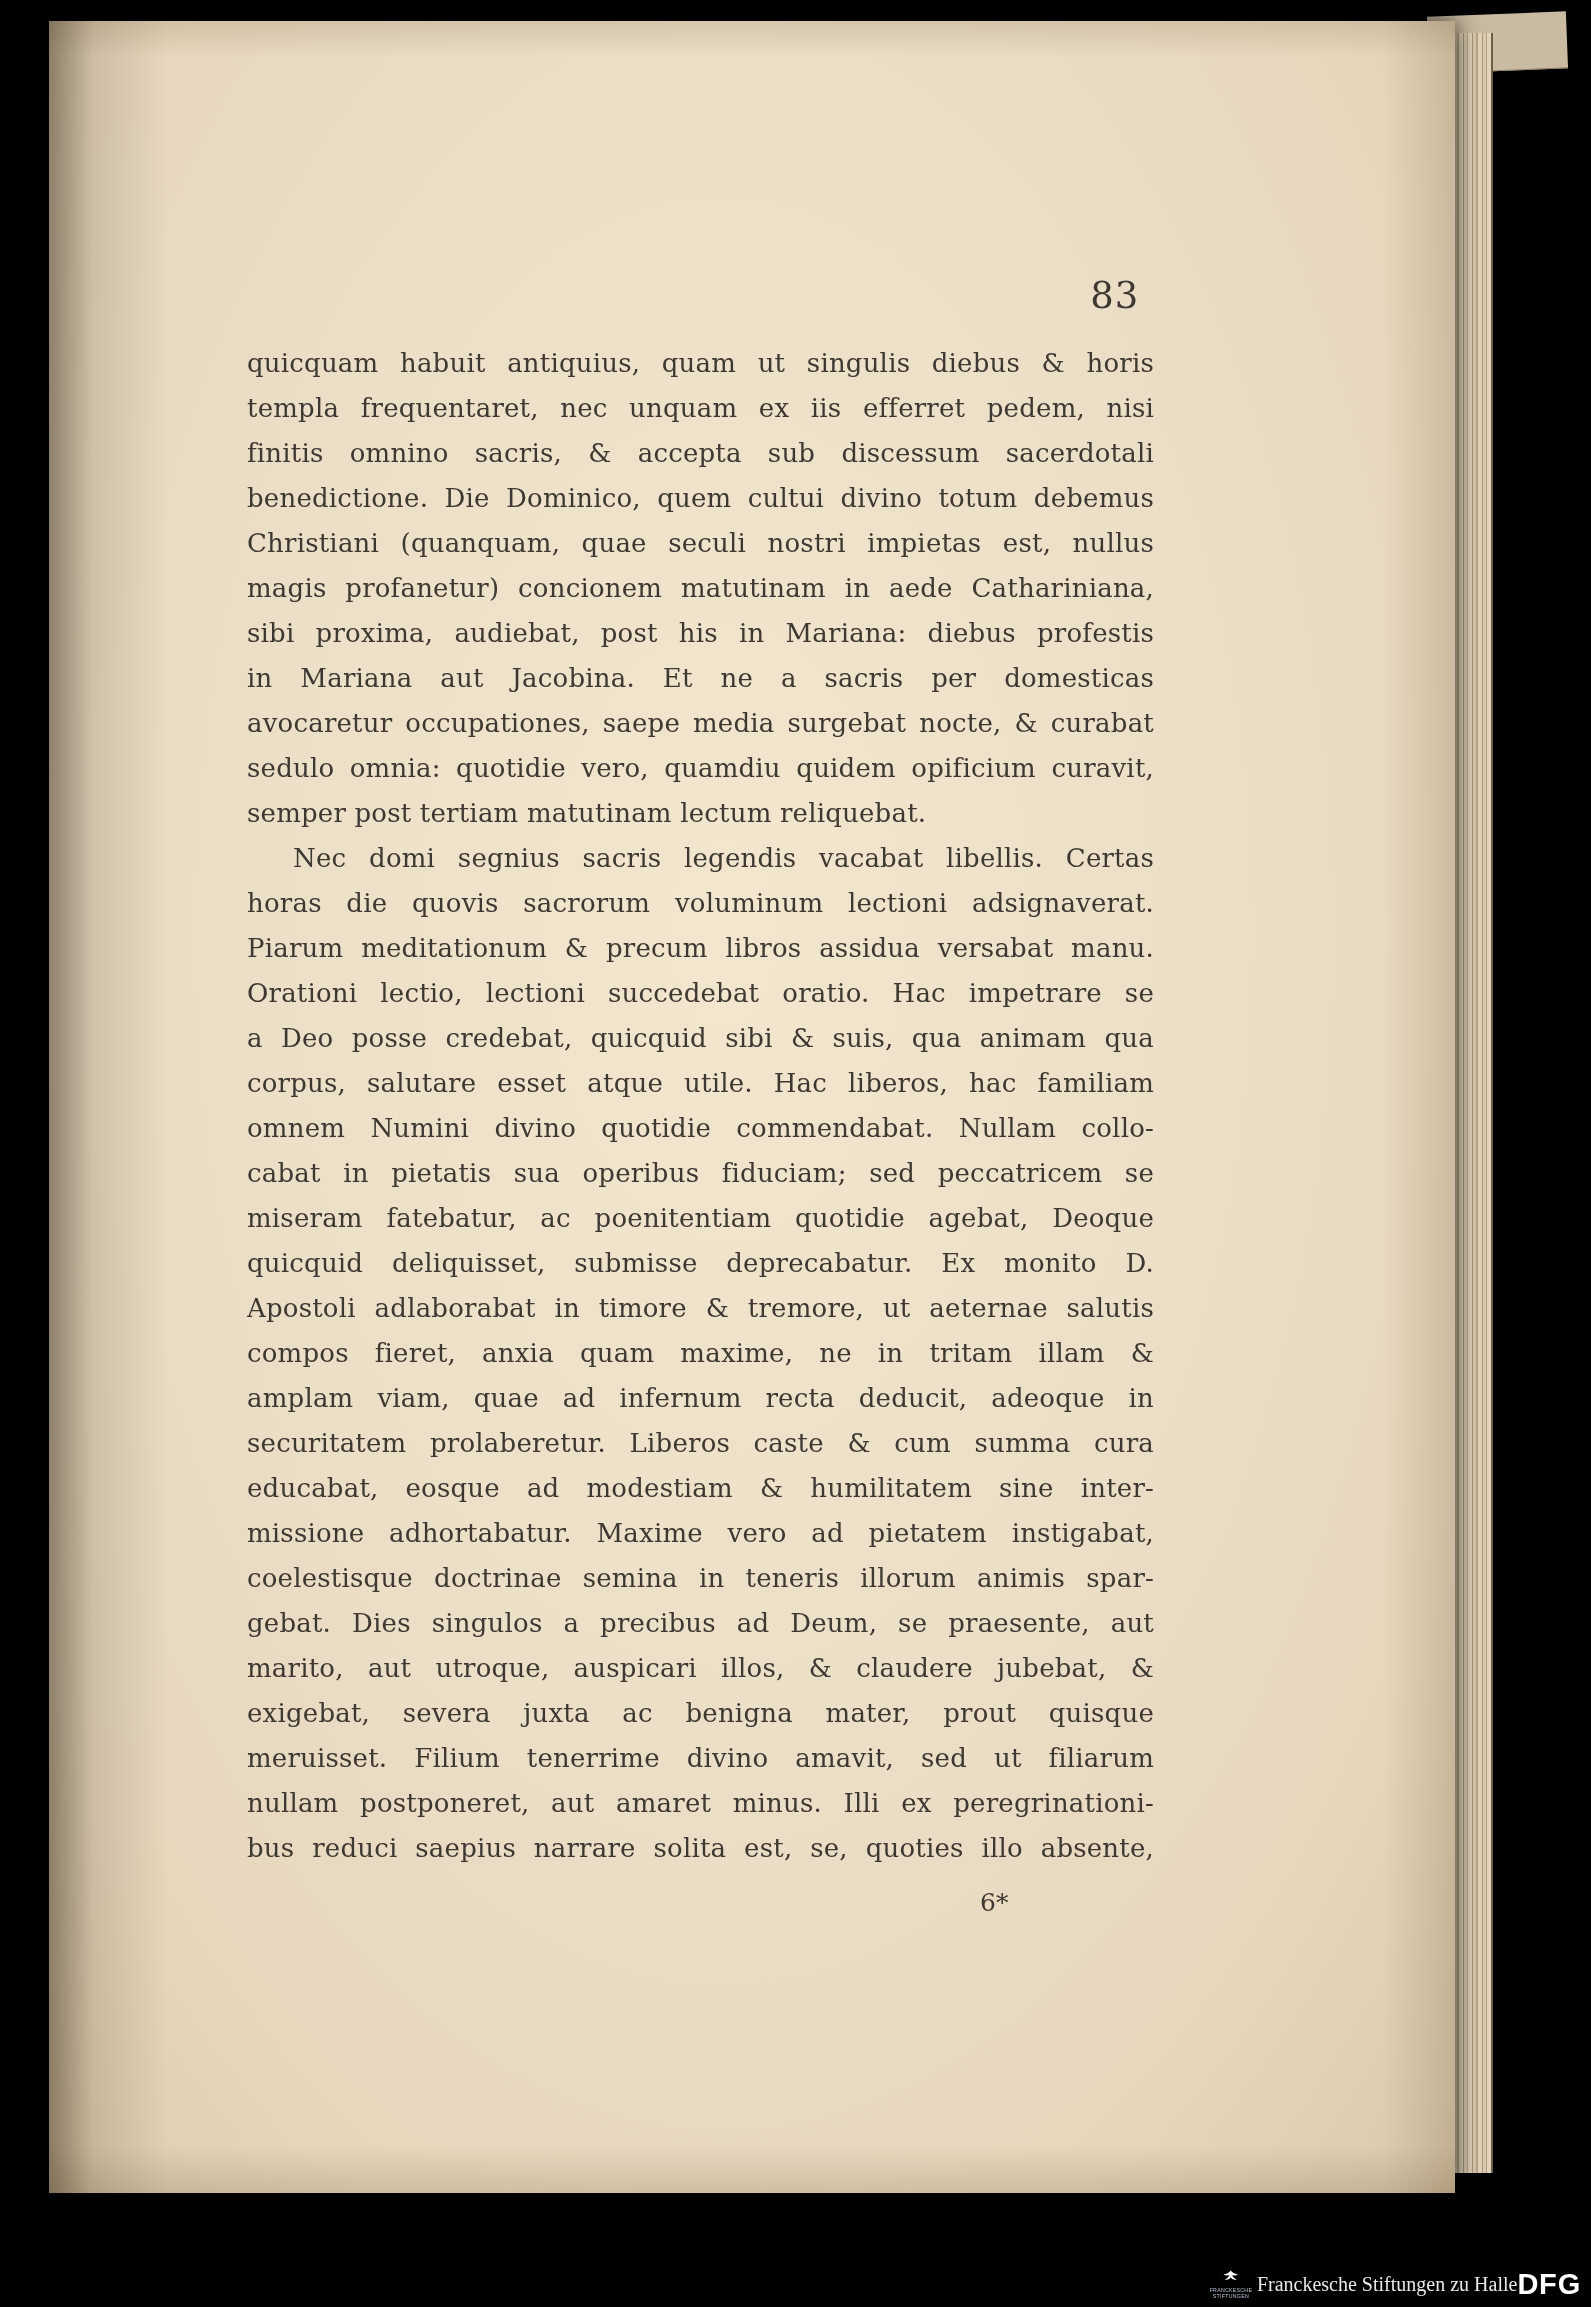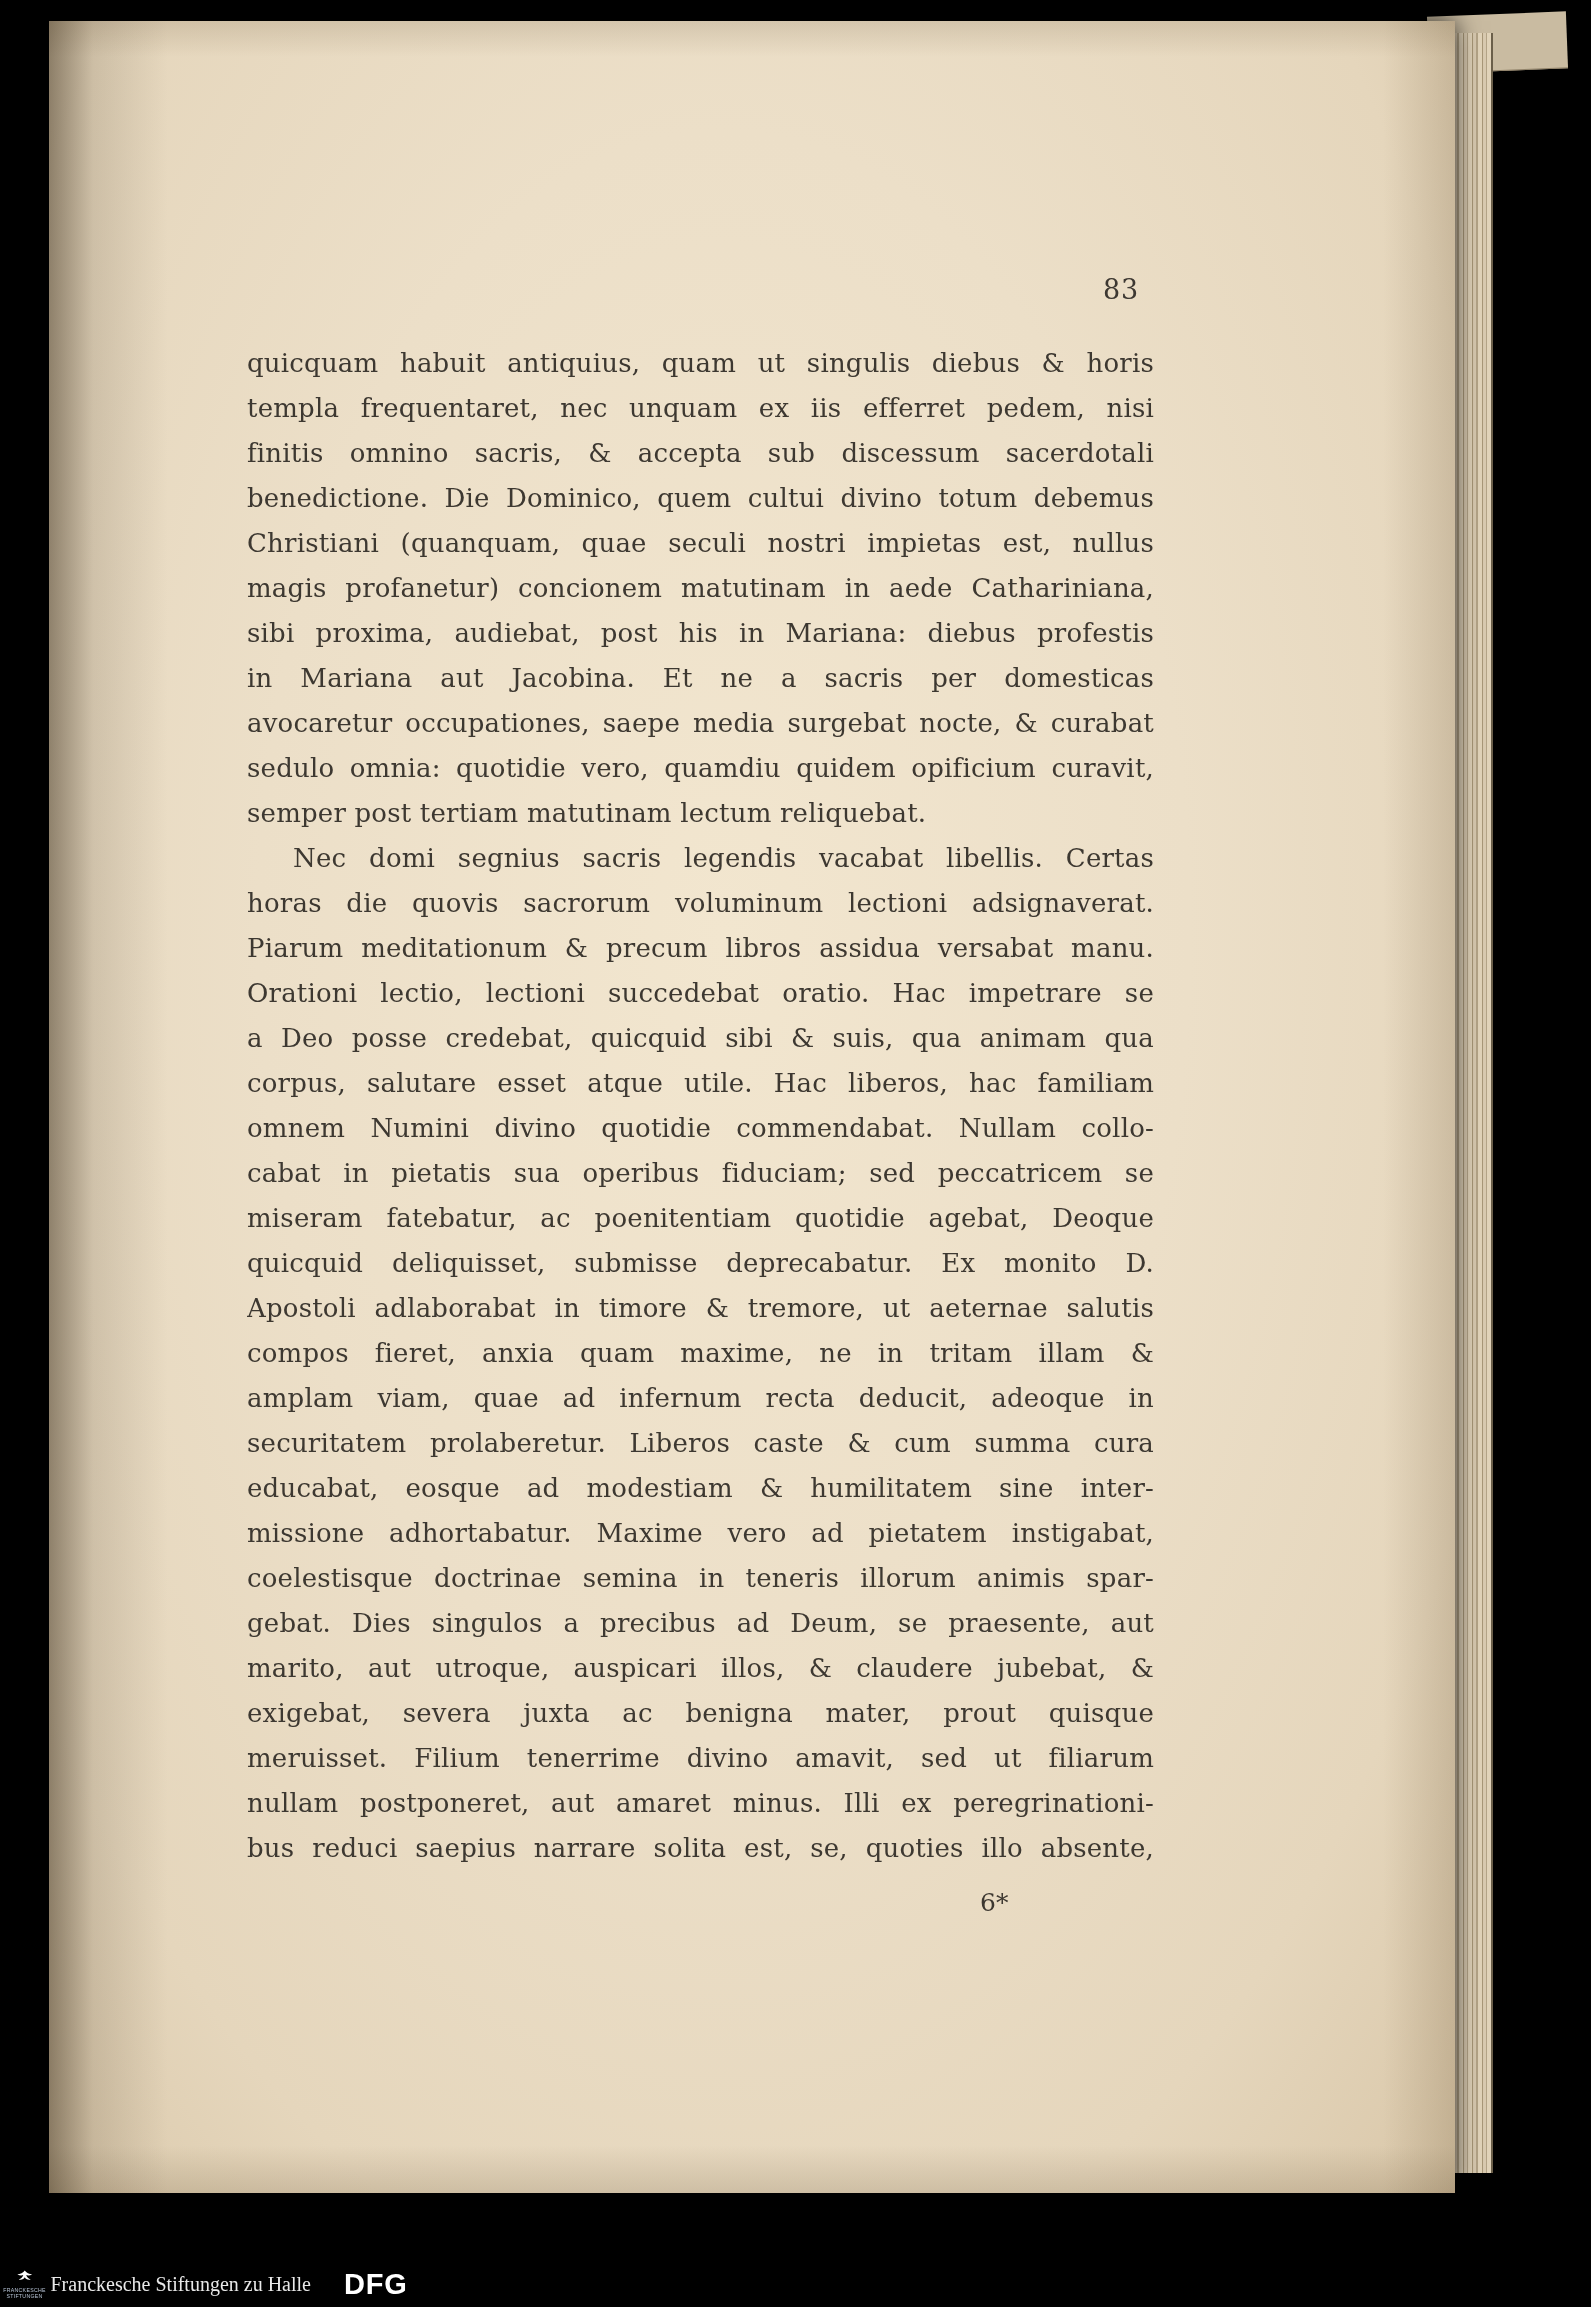--- a/index.html
+++ b/index.html
@@ -62,21 +62,21 @@
   }
 
   .page-number {
     position: absolute;
     left: 205px;
     top: 253px;
     width: 907px;
     text-align: right;
     padding-right: 22px;
     box-sizing: border-box;
-    font-size: 27px;
+    font-size: 37px;
     color: #3d3832;
     letter-spacing: 0.8px;
   }
 
   .text-block {
     position: absolute;
     left: 198px;
     top: 320px;
     width: 907px;
     font-size: 26px;
@@ -107,24 +107,23 @@
   
   .footer-bar {
     position: absolute;
     left: 0;
     bottom: 0;
     width: 100%;
     height: 45px;
     background: #000;
     display: flex;
     align-items: center;
-    justify-content: flex-start;
-    padding: 0 8px;
+    justify-content: flex-end;
+    padding: 0 0;
     box-sizing: border-box;
-    gap: 33px;
   }
   .footer-left {
     display: flex;
     align-items: center;
     gap: 9.5px;
   }
   .lib-logo {
     width: 33px;
     height: 38px;
     display: flex;

